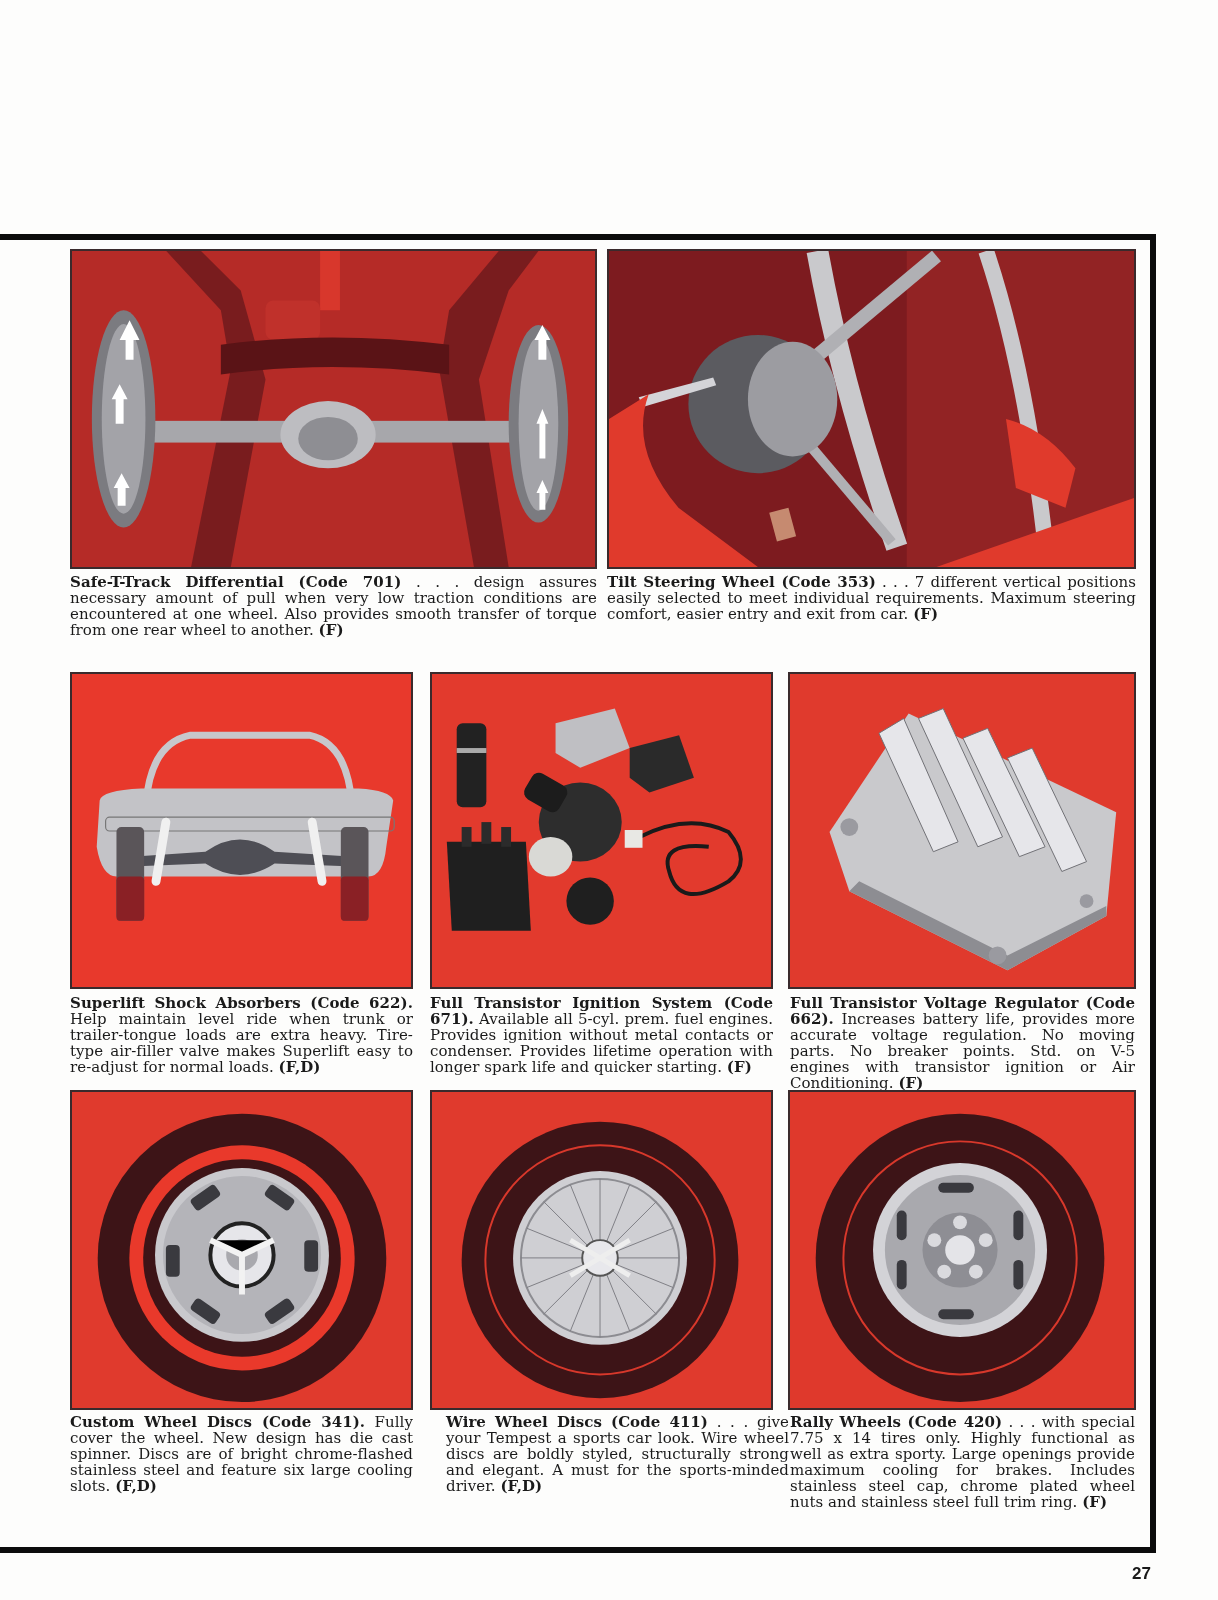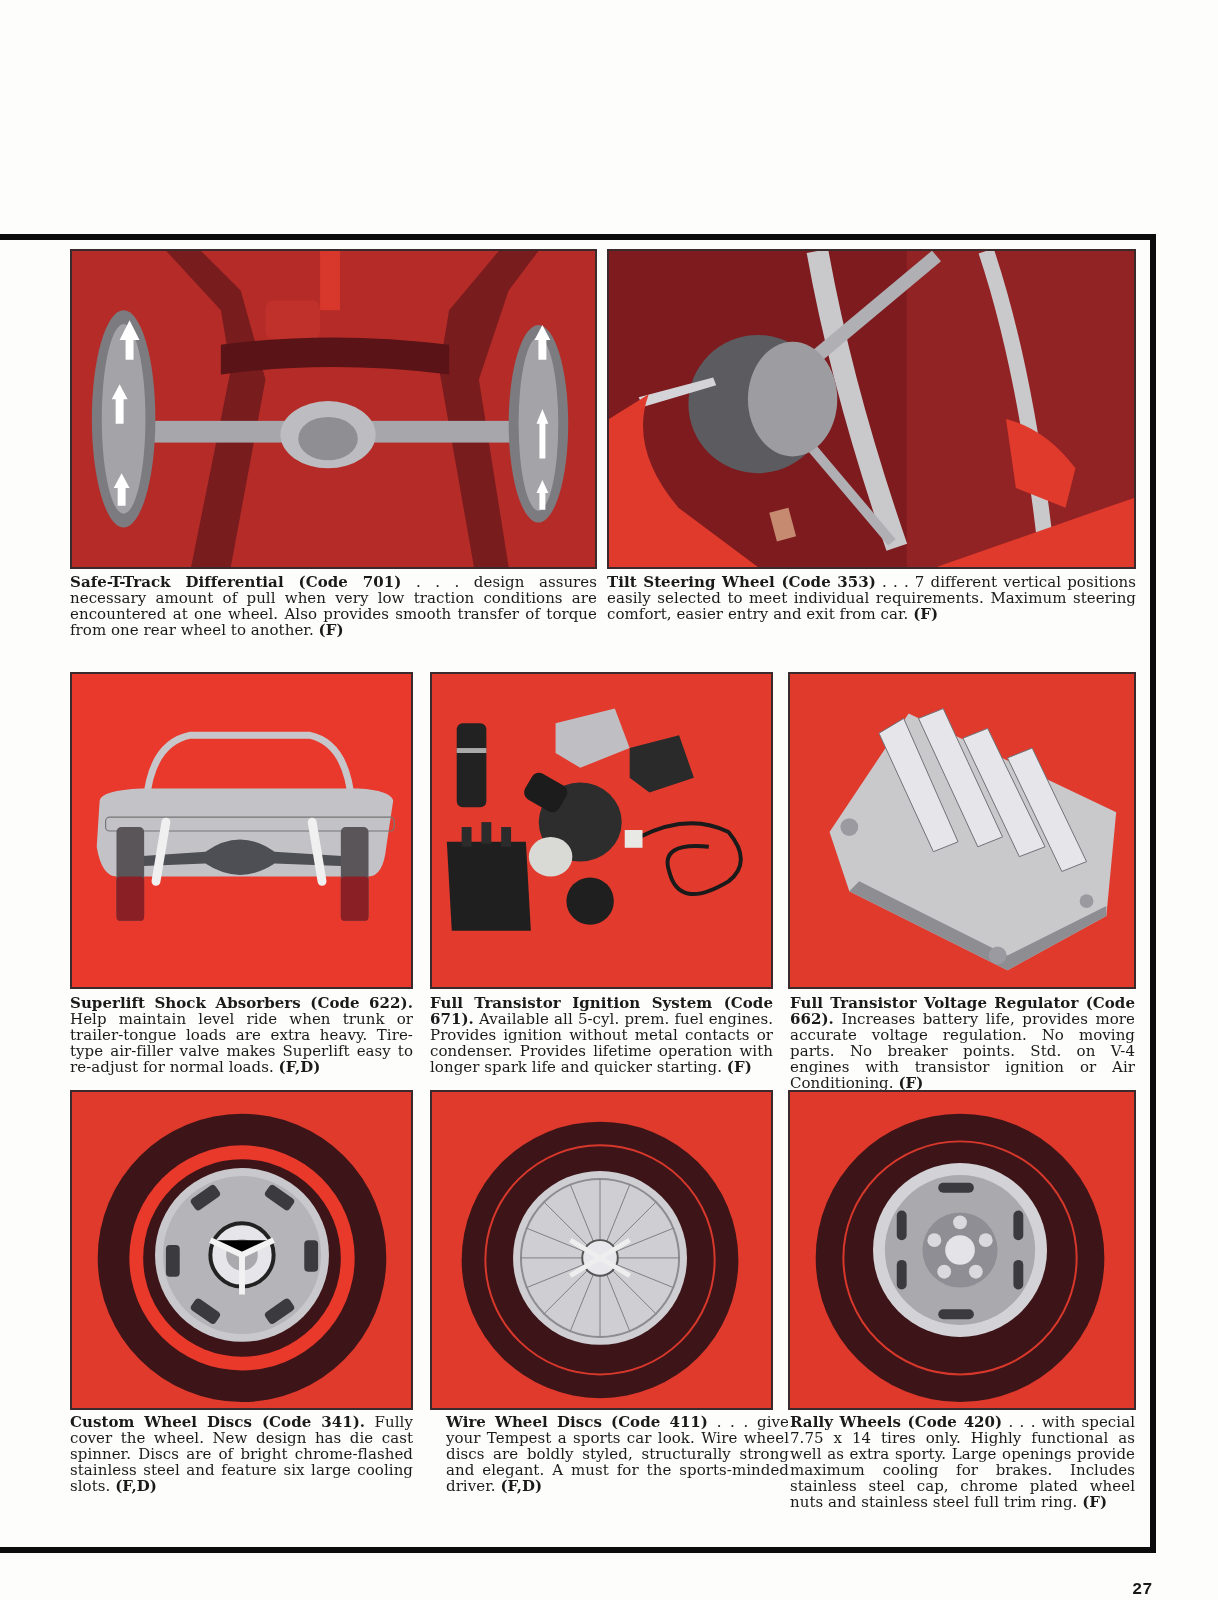--- a/index.html
+++ b/index.html
@@ -22,22 +22,21 @@
   .caption {
     position: absolute; box-sizing: border-box;
     font-size: 15px; line-height: 16px; text-align: justify;
     letter-spacing: 0.05px;
   }
   .caption b { font-weight: bold; }
 
   .page-number {
     position: absolute; left: 1132px; top: 1564px;
     font-size: 17px; font-weight: bold;
-    font-family: Liberation Mono, monospace;
-    margin-top: 16px;
+    font-family: Liberation Sans, sans-serif;
   }
 </style>
 </head>
 <body>
 
 <div class="frame-top"></div>
 <div class="frame-right"></div>
 <div class="frame-bottom"></div>
 
 <div class="photo" style="left:70px; top:249px; width:527px; height:320px; background:#b52b27;">
@@ -169,21 +168,21 @@
 
 <div class="caption" style="left:70px; top:995px; width:343px;">
   <b>Superlift Shock Absorbers (Code 622).</b><span> Help maintain level ride when trunk or trailer-tongue loads are extra heavy. Tire-type air-filler valve makes Superlift easy to re-adjust for normal loads.</span> <b>(F,D)</b>
 </div>
 
 <div class="caption" style="left:430px; top:995px; width:343px;">
   <b>Full Transistor Ignition System (Code 671).</b><span> Available all 5-cyl. prem. fuel engines. Provides ignition without metal contacts or condenser. Provides lifetime operation with longer spark life and quicker starting.</span> <b>(F)</b>
 </div>
 
 <div class="caption" style="left:790px; top:995px; width:345px;">
-  <b>Full Transistor Voltage Regulator (Code 662).</b><span> Increases battery life, provides more accurate voltage regulation. No moving parts. No breaker points. Std. on V-4 engines with transistor ignition or Air Conditioning.</span> <b>(F)</b>
+  <b>Full Transistor Voltage Regulator (Code 662).</b><span> Increases battery life, provides more accurate voltage regulation. No moving parts. No breaker points. Std. on V-5 engines with transistor ignition or Air Conditioning.</span> <b>(F)</b>
 </div>
 
 <div class="photo" style="left:70px; top:1090px; width:343px; height:320px; background:#e03a2d;">
   <svg viewBox="0 0 343 320" preserveAspectRatio="none">
     <rect width="343" height="320" fill="#e03a2d"></rect>
     <circle cx="172" cy="168" r="146" fill="#3d1417"></circle>
     <circle cx="172" cy="168" r="114" fill="#e9392b"></circle>
     <circle cx="172" cy="168" r="100" fill="#3d1417"></circle>
     <circle cx="172" cy="165" r="88" fill="#c9c9cd"></circle>
     <circle cx="172" cy="165" r="80" fill="#b4b4b9"></circle>

